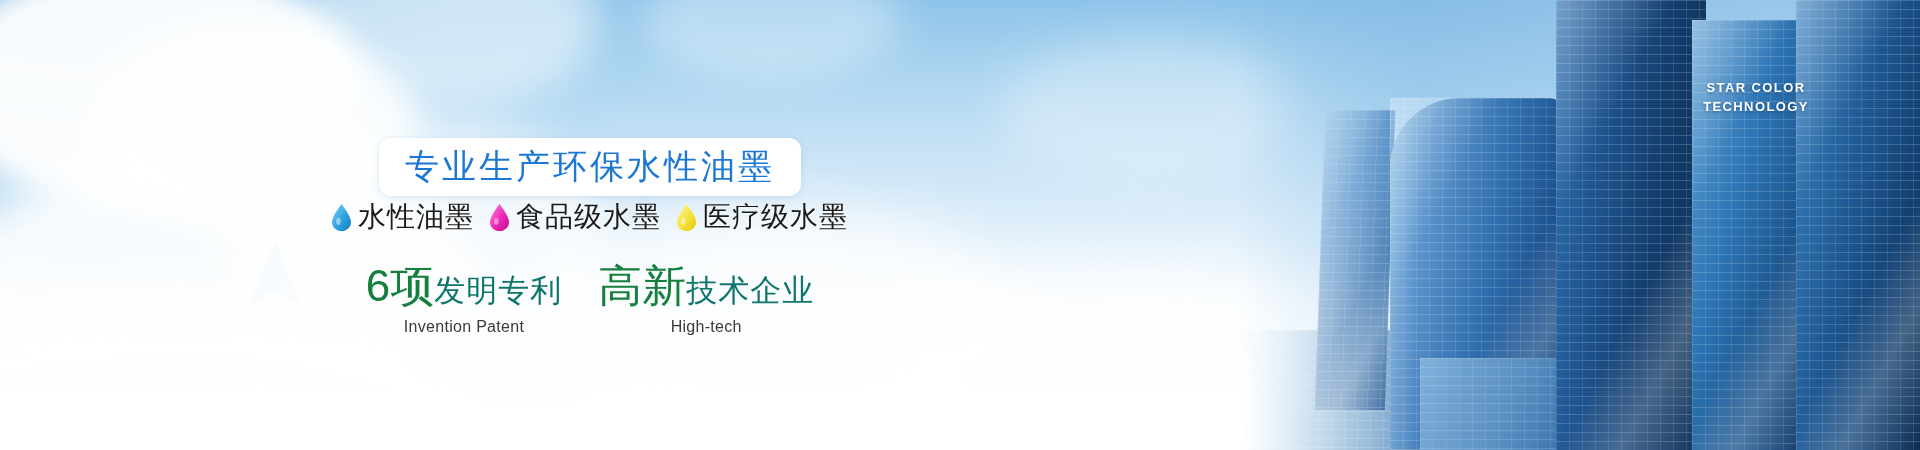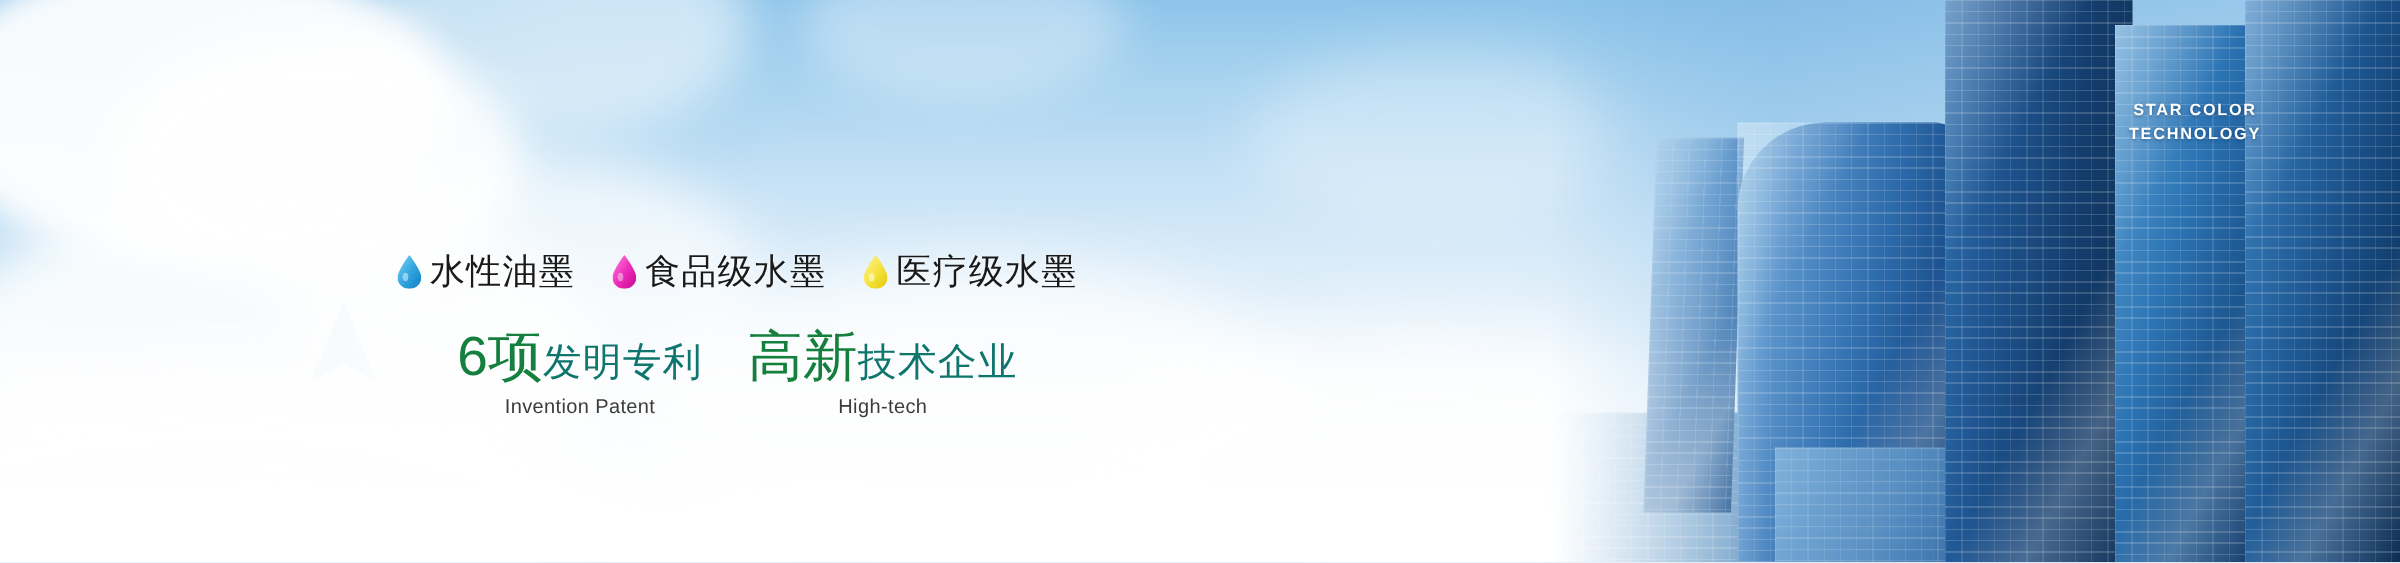--- a/index.html
+++ b/index.html
@@ -141,21 +141,21 @@
   .subtitle{
     display:inline-block;
     background:#ffffff;border-radius:12px;
     padding:7px 26px 9px;
     font-size:34px;line-height:42px;font-weight:500;letter-spacing:3px;
     color:#1c78d4;
     box-shadow:0 1px 6px rgba(120,170,210,.28);
   }
   .products{
     position:absolute;left:0;right:0;top:200px;
-    display:flex;justify-content:center;align-items:center;gap:30px;
+    display:flex;justify-content:center;align-items:center;gap:16px;
   }
   .product{display:flex;align-items:center;gap:7px;}
   .drop{width:19px;height:27px;display:block;}
   .product-label{
     font-size:28px;line-height:34px;font-weight:500;color:#1a1a1a;letter-spacing:1px;
     text-shadow:0 1px 3px rgba(255,255,255,.8);
   }
   .badges{
     position:absolute;left:0;right:0;top:262px;
     display:flex;justify-content:center;align-items:flex-start;gap:36px;
@@ -233,20 +233,23 @@
     </div>
     <div class="star-color-tech">
       <div>STAR COLOR</div>
       <div>TECHNOLOGY</div>
     </div>
   </div>
 
   <div class="content">
 
 
+    <div class="subtitle-wrap">
+      <span class="subtitle">专业生产环保水性油墨</span>
+    </div>
 
     <div class="products">
 
       <div class="product">
         <span class="drop">
           <svg class="drop" viewBox="0 0 19 27" aria-hidden="true">
             <defs>
                 <linearGradient id="g1" x1="0" y1="0" x2="1" y2="1">
               <stop offset="0%" stop-color="#7fd3f5"></stop>
                   <stop offset="55%" stop-color="#2fa3dd"></stop>

